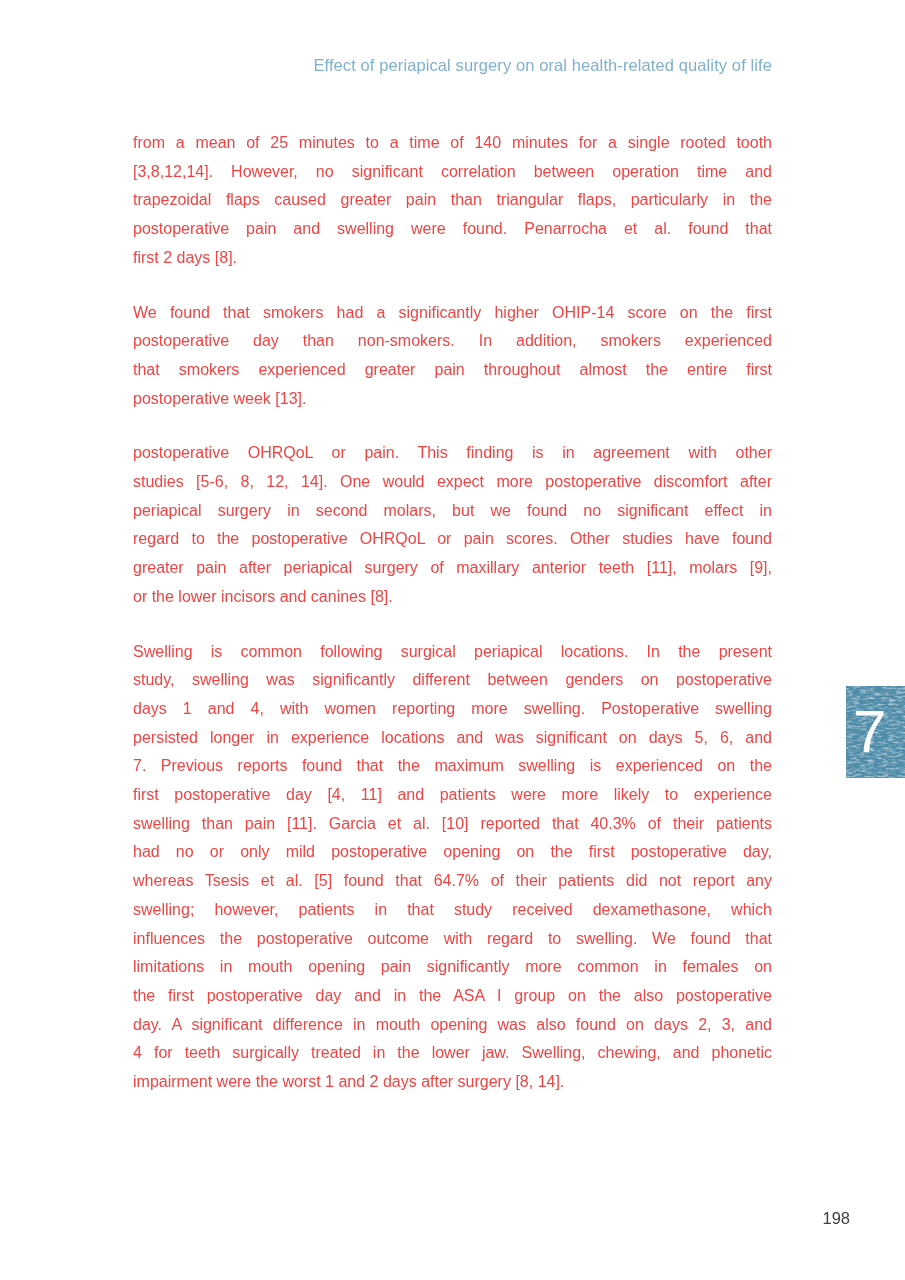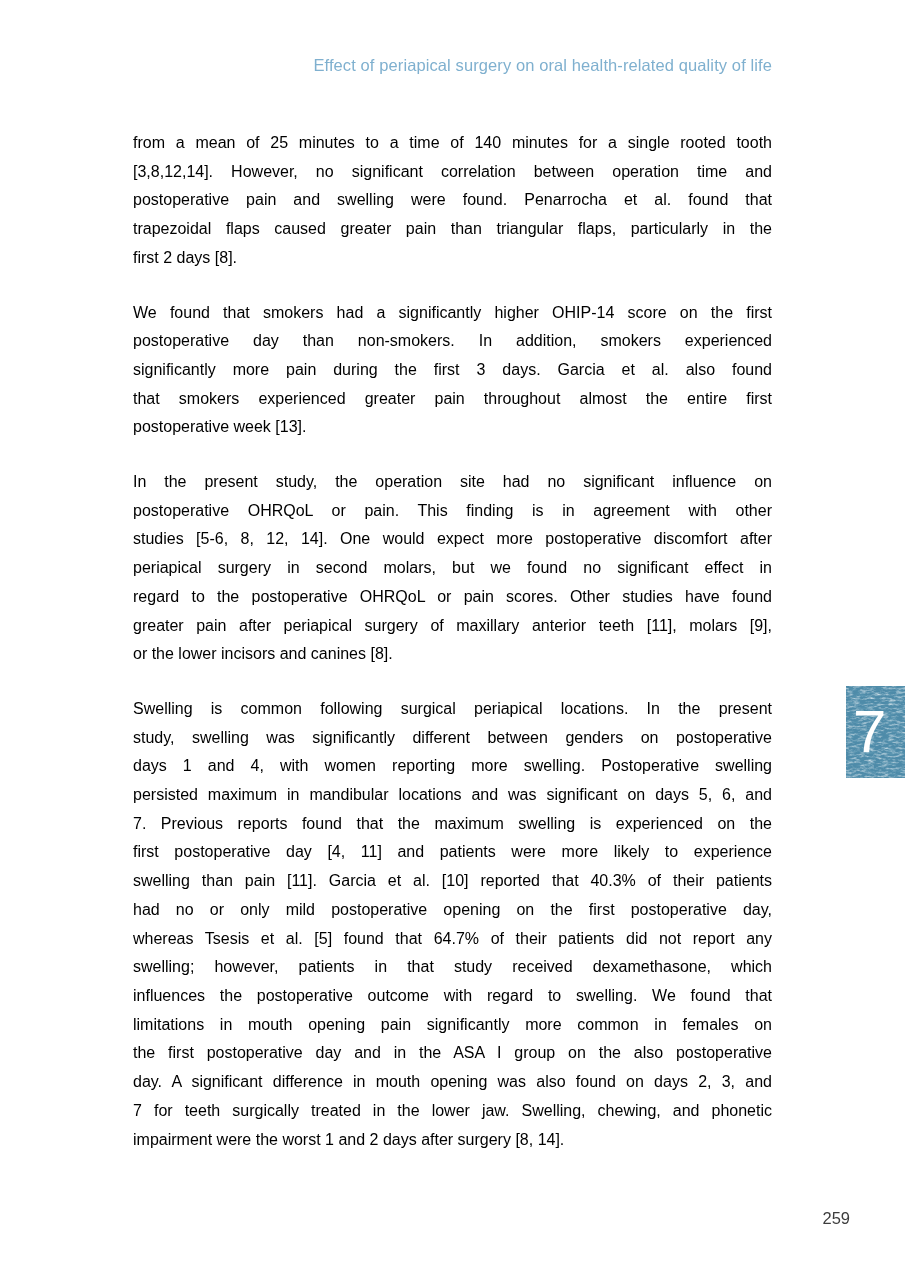--- a/index.html
+++ b/index.html
@@ -28,21 +28,21 @@
     position: absolute;
     top: 129px; left: 133px; width: 639px;
     color: #3d3d3d;
     font-size: 16px;
   }
   .paragraph { margin: 0 0 26px 0; }
   .text-line {
     line-height: 28.7px;
     text-align: justify;
     text-align-last: justify;
-    color: #000000;
+    color: #ef4444;
   }
   .text-line.para-last { text-align-last: left; }
   .chapter-tab {
     position: absolute;
     left: 846px; top: 686px;
     width: 59px; height: 92px;
     overflow: hidden;
   }
   .tab-texture { position: absolute; left: 0; top: 0; display: block; }
   .chapter-number {
@@ -65,56 +65,54 @@
 <body>
 
 <div class="page">
 
   <div class="running-header">Effect of periapical surgery on oral health-related quality of life</div>
 
   <div class="content">
       <div class="paragraph">
         <div class="text-line">from a mean of 25 minutes to a time of 140 minutes for a single rooted tooth</div>
         <div class="text-line">[3,8,12,14]. However, no significant correlation between operation time and</div>
+        <div class="text-line">trapezoidal flaps caused greater pain than triangular flaps, particularly in the</div>
         <div class="text-line">postoperative pain and swelling were found. Penarrocha et al. found that</div>
-        <div class="text-line">trapezoidal flaps caused greater pain than triangular flaps, particularly in the</div>
         <div class="text-line para-last">first 2 days [8].</div>
       </div>
       <div class="paragraph">
         <div class="text-line">We found that smokers had a significantly higher OHIP-14 score on the first</div>
         <div class="text-line">postoperative day than non-smokers. In addition, smokers experienced</div>
-        <div class="text-line">significantly more pain during the first 3 days. Garcia et al. also found</div>
         <div class="text-line">that smokers experienced greater pain throughout almost the entire first</div>
         <div class="text-line para-last">postoperative week [13].</div>
       </div>
       <div class="paragraph">
-        <div class="text-line">In the present study, the operation site had no significant influence on</div>
         <div class="text-line">postoperative OHRQoL or pain. This finding is in agreement with other</div>
         <div class="text-line">studies [5-6, 8, 12, 14]. One would expect more postoperative discomfort after</div>
         <div class="text-line">periapical surgery in second molars, but we found no significant effect in</div>
         <div class="text-line">regard to the postoperative OHRQoL or pain scores. Other studies have found</div>
         <div class="text-line">greater pain after periapical surgery of maxillary anterior teeth [11], molars [9],</div>
         <div class="text-line para-last">or the lower incisors and canines [8].</div>
       </div>
       <div class="paragraph">
         <div class="text-line">Swelling is common following surgical periapical locations. In the present</div>
         <div class="text-line">study, swelling was significantly different between genders on postoperative</div>
         <div class="text-line">days 1 and 4, with women reporting more swelling. Postoperative swelling</div>
-        <div class="text-line">persisted maximum in mandibular locations and was significant on days 5, 6, and</div>
+        <div class="text-line">persisted longer in experience locations and was significant on days 5, 6, and</div>
         <div class="text-line">7. Previous reports found that the maximum swelling is experienced on the</div>
         <div class="text-line">first postoperative day [4, 11] and patients were more likely to experience</div>
         <div class="text-line">swelling than pain [11]. Garcia et al. [10] reported that 40.3% of their patients</div>
         <div class="text-line">had no or only mild postoperative opening on the first postoperative day,</div>
         <div class="text-line">whereas Tsesis et al. [5] found that 64.7% of their patients did not report any</div>
         <div class="text-line">swelling; however, patients in that study received dexamethasone, which</div>
         <div class="text-line">influences the postoperative outcome with regard to swelling. We found that</div>
         <div class="text-line">limitations in mouth opening pain significantly more common in females on</div>
         <div class="text-line">the first postoperative day and in the ASA I group on the also postoperative</div>
         <div class="text-line">day. A significant difference in mouth opening was also found on days 2, 3, and</div>
-        <div class="text-line">7 for teeth surgically treated in the lower jaw. Swelling, chewing, and phonetic</div>
+        <div class="text-line">4 for teeth surgically treated in the lower jaw. Swelling, chewing, and phonetic</div>
         <div class="text-line para-last">impairment were the worst 1 and 2 days after surgery [8, 14].</div>
       </div>
     </div>
 
   <div class="chapter-tab">
     <svg class="tab-texture" width="59" height="92" viewBox="0 0 59 92" preserveAspectRatio="none" xmlns="http://www.w3.org/2000/svg">
       <defs>
         <filter id="speckle-light" x="-10%" y="-10%" width="120%" height="120%">
           <feTurbulence type="fractalNoise" baseFrequency="0.14 0.5" numOctaves="3" seed="7" result="noise"></feTurbulence>
           <feColorMatrix in="noise" type="matrix" values="0 0 0 0 1  0 0 0 0 1  0 0 0 0 1  0 0 0 1.9 -0.85"></feColorMatrix>
@@ -124,15 +122,15 @@
           <feColorMatrix in="noise2" type="matrix" values="0 0 0 0 0.24  0 0 0 0 0.49  0 0 0 0 0.61  0 0 0 1.4 -0.7"></feColorMatrix>
         </filter>
       </defs>
       <rect width="59" height="92" fill="#4e8ba9"></rect>
       <rect width="59" height="92" filter="url(#speckle-dark)" opacity="0.6"></rect>
       <rect width="59" height="92" filter="url(#speckle-light)" opacity="0.8"></rect>
     </svg>
     <span class="chapter-number">7</span>
   </div>
 
-  <div class="page-number">259</div>
+  <div class="page-number">198</div>
 
 </div>
 
 </body></html>

